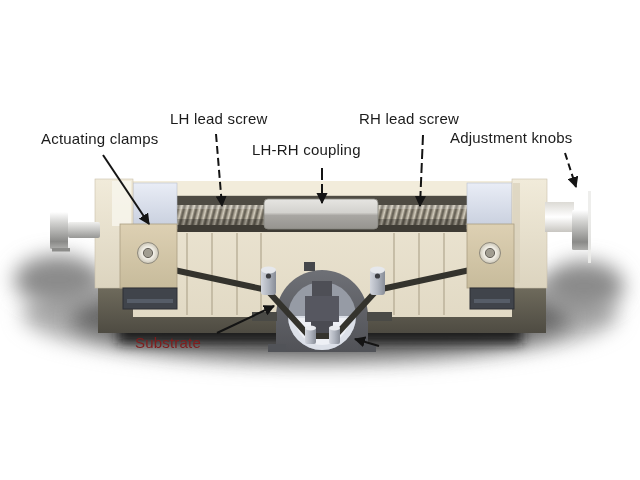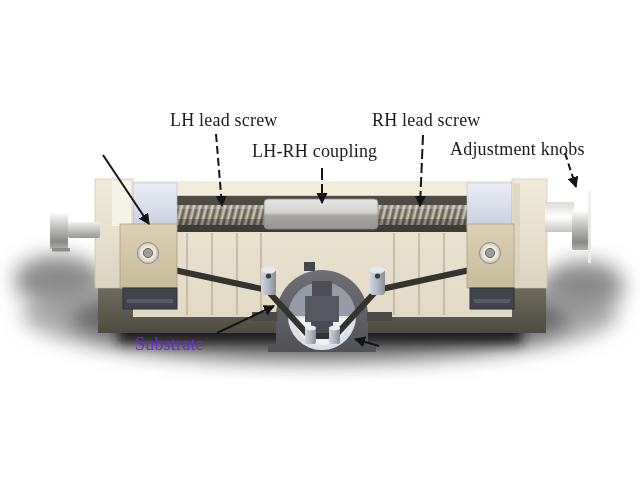--- a/index.html
+++ b/index.html
@@ -1,21 +1,21 @@
 <!DOCTYPE html>
 <html><head>
 <meta charset="utf-8">
 <style>
   html,body{margin:0;padding:0;background:#fff;}
   .stage{position:relative;width:640px;height:480px;background:#ffffff;overflow:hidden;
          font-family:"Liberation Sans", sans-serif;}
   .stage svg{position:absolute;left:0;top:0;}
-  .lbl{position:absolute;font-size:18px;line-height:1.08;color:#1b1b1b;
-       white-space:nowrap;letter-spacing:0.2px;font-family:Liberation Serif, serif;}
-  .lbl.light{color:#6d28d9;}
+  .lbl{position:absolute;font-size:15px;line-height:1.08;color:#1b1b1b;
+       white-space:nowrap;letter-spacing:0.2px;}
+  .lbl.light{color:#7f1d1d;}
 </style>
 </head>
 <body>
 
 <div class="stage">
 
 <svg width="640" height="480" viewBox="0 0 640 480">
   <defs>
     <filter id="b6" x="-60%" y="-60%" width="220%" height="220%">
           <feGaussianBlur stdDeviation="6"></feGaussianBlur>
@@ -206,19 +206,20 @@
     <path d="M103,155 L149,224" marker-end="url(#ah)"></path>
     <path d="M216,134 L222,206" stroke-dasharray="8 4" marker-end="url(#ah)"></path>
     <path d="M322,168 L322,203" stroke-dasharray="12 4" marker-end="url(#ah)"></path>
     <path d="M423,135 L420,206" stroke-dasharray="10 4" marker-end="url(#ah)"></path>
     <path d="M565,153 L576,187" stroke-dasharray="7 4" marker-end="url(#ah)"></path>
     <path d="M217,333 L274,306" marker-end="url(#ah)"></path>
     <path d="M379,346 L355,339" marker-end="url(#ah)"></path>
   </g>
 </svg>
 
+<div class="lbl" style="left:41px;top:131px">Actuating clamps</div>
 <div class="lbl" style="left:170px;top:111px">LH lead screw</div>
 <div class="lbl" style="left:252px;top:142px">LH-RH coupling</div>
-<div class="lbl" style="left:372px;top:111px">RH lead screw</div>
-<div class="lbl" style="left:450px;top:140px">Adjustment knobs</div>
+<div class="lbl" style="left:359px;top:111px">RH lead screw</div>
+<div class="lbl" style="left:450px;top:130px">Adjustment knobs</div>
 <div class="lbl light" style="left:135px;top:335px">Substrate</div>
 
 </div>
 
 </body></html>

